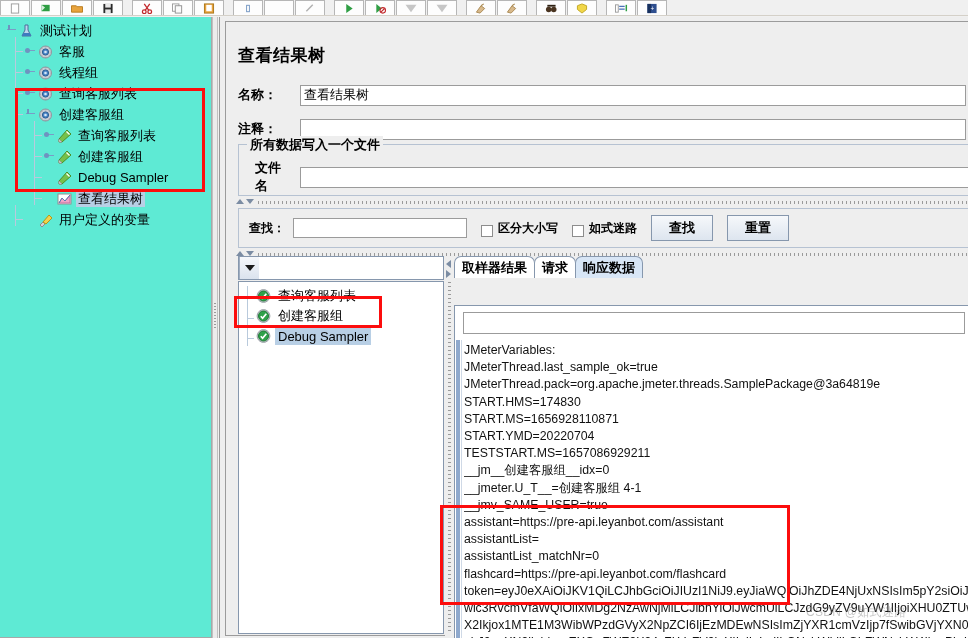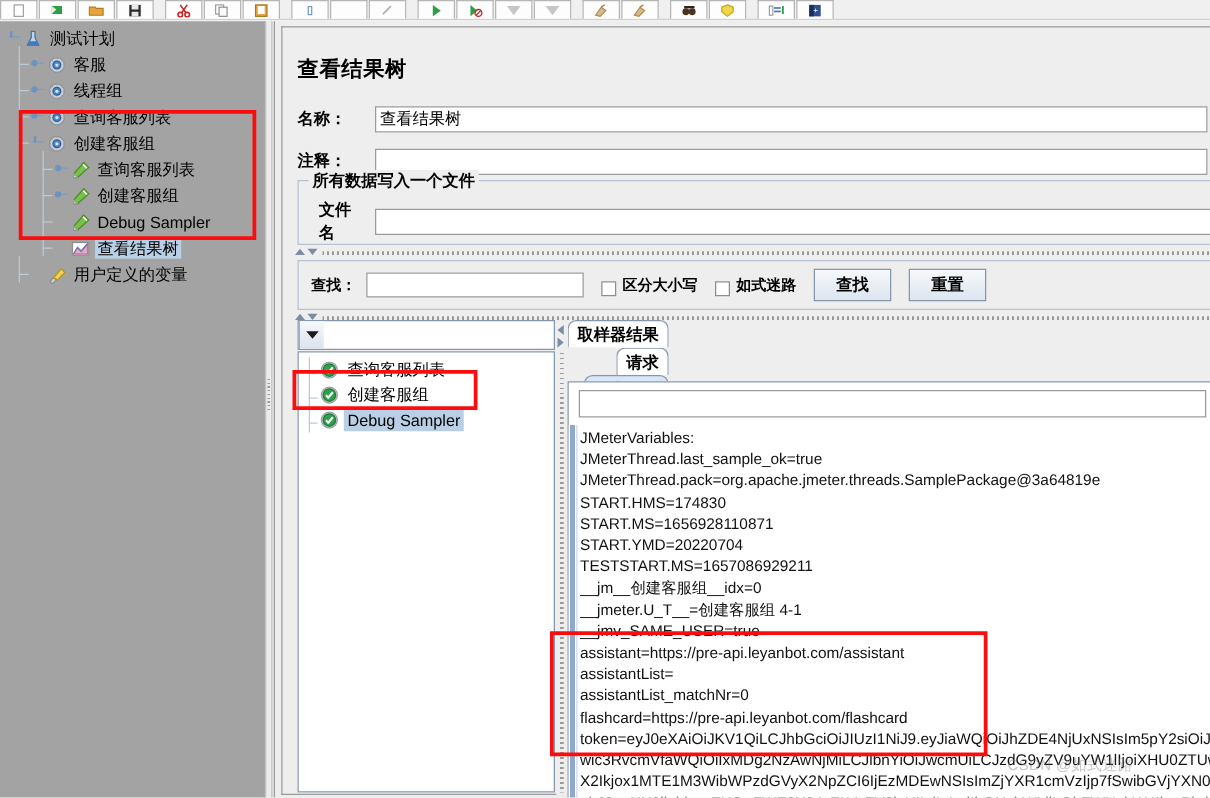--- a/index.html
+++ b/index.html
@@ -30,21 +30,21 @@
     background: #fdfdfd;
     display: flex; align-items: center; justify-content: center;
     margin-right: 1px;
     position: relative; overflow: hidden;
   }
   .tb-ico { width: 18px; height: 11px; display:block; }
 
   
   #left-tree {
     position: absolute; left: 0; top: 17px; width: 212px; height: 621px;
-    background: #a3a3a3;
+    background: #5eead4;
     border: 1px solid #a8a8a8;
     border-top: none; border-left: none;
     overflow: hidden;
   }
   #split-v {
     position: absolute; left: 212px; top: 17px; width: 6px; height: 621px;
     background: #ececec;
     border-left: 1px solid #c0c0c0; border-right: 1px solid #c0c0c0;
   }
   #split-v::before {
@@ -196,21 +196,21 @@
   
   #det { position:absolute; left:216px; top:0; width:520px; height:400px; }
   .tabrow { position:absolute; left:0; display:flex; align-items:flex-end; }
   .tab {
     height:22px; padding:0 7px; display:flex;align-items:center;
     border:1px solid #8697ad; border-bottom:none; background:#fff;
     font-size:13px; font-weight:700; margin-right:-1px;
     border-radius: 7px 7px 0 0;
   }
   .tab.active { background:#d8e6f6; }
-  #tabs1 { top:0;flex-direction:column; }
+  #tabs1 { top:0; }
   #tabs2 { top:27px; }
   #body-pane {
     position:absolute; left:0; top:49px; width:520px; height:351px;
     background:#fff; border:1px solid #8697ad;
   }
   #body-search {
     position:absolute; left:8px; top:6px; right:8px; height:22px;
     border:1px solid #9b9b9b; background:#fff;
   }
   #body-text {

